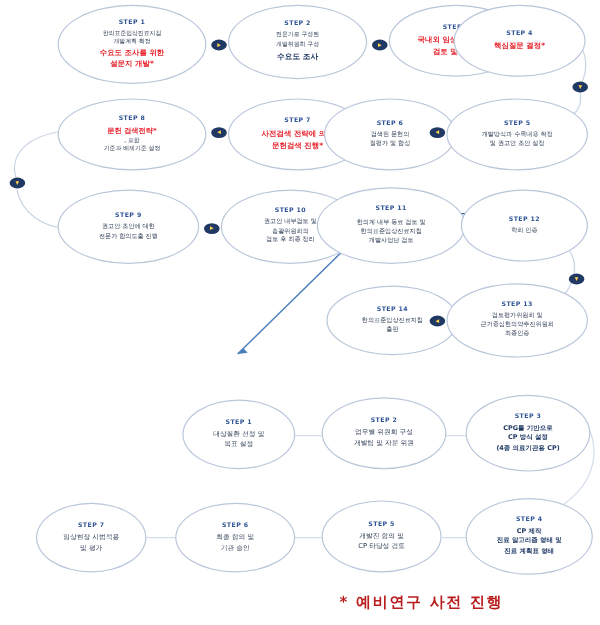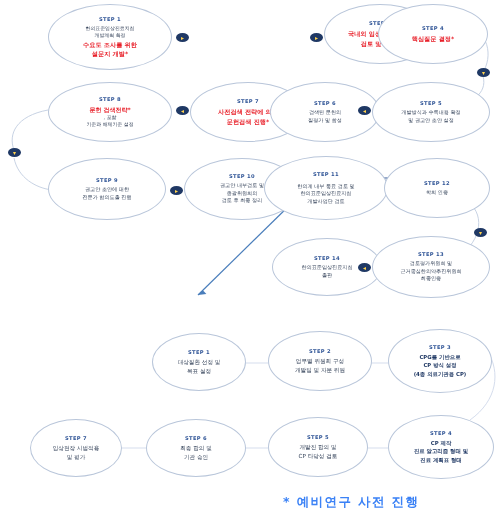--- a/index.html
+++ b/index.html
@@ -63,21 +63,21 @@
     color:#ffffff;
     font-size:9.5px;
     font-weight:bold;
     letter-spacing:.6px;
     display:flex;align-items:center;justify-content:center;
     box-shadow:0 1px 1px rgba(0,0,0,.15);
   }
 
   .footnote{
     position:absolute;
-    color:#3b82f6;
+    color:#b91c1c;
     font-size:12.5px;
     font-weight:bold;
     letter-spacing:1.4px;
     white-space:nowrap;
     text-align:center;
   }
 </style>
 </head>
 <body>
 
@@ -110,20 +110,26 @@
   <div class="node redmix" style="left:48px;top:4px;width:124px;height:66px;">
     <div class="step">STEP 1</div>
     <div class="body" style="color:#2b3a52;font-weight:normal;font-size:4.9px;">한의표준임상진료지침
 개발계획 확정</div>
     <div class="body" style="color:#e8202a;font-weight:bold;font-size:6.2px;">수요도 조사를 위한
 설문지 개발*</div>
   </div>
 
   <div class="conn" style="left:176px;top:33px;">▸</div>
 
+  <div class="node" style="left:190px;top:4px;width:116px;height:62px;">
+    <div class="step">STEP 2</div>
+    <div class="body" style="color:#2b3a52;font-size:4.9px;">전문가로 구성된
+개발위원회 구성</div>
+    <div class="body" style="color:#1f3864;font-weight:bold;font-size:6.4px;margin-top:2px;">수요도 조사</div>
+  </div>
 
   <div class="conn" style="left:310px;top:33px;">▸</div>
 
   <div class="node red" style="left:324px;top:4px;width:112px;height:60px;">
     <div class="step">STEP 3</div>
     <div class="body">국내외 임상진료지침의
 검토 및 분석*</div>
   </div>
 
   <div class="conn" style="left:440px;top:33px;">▸</div>

